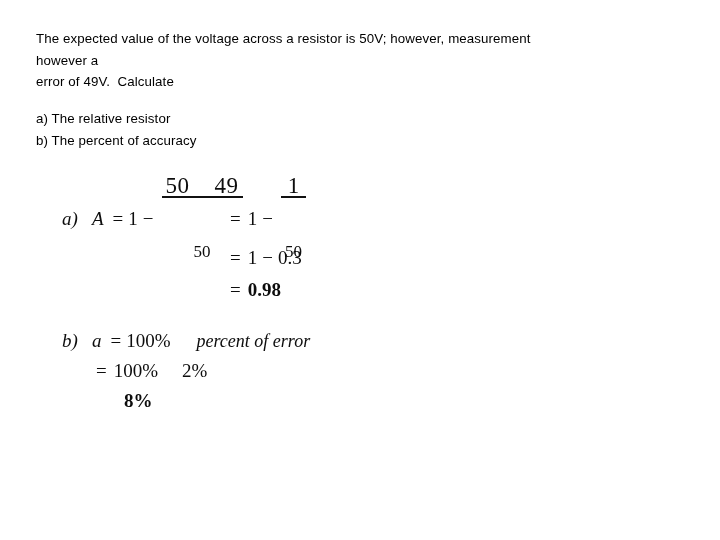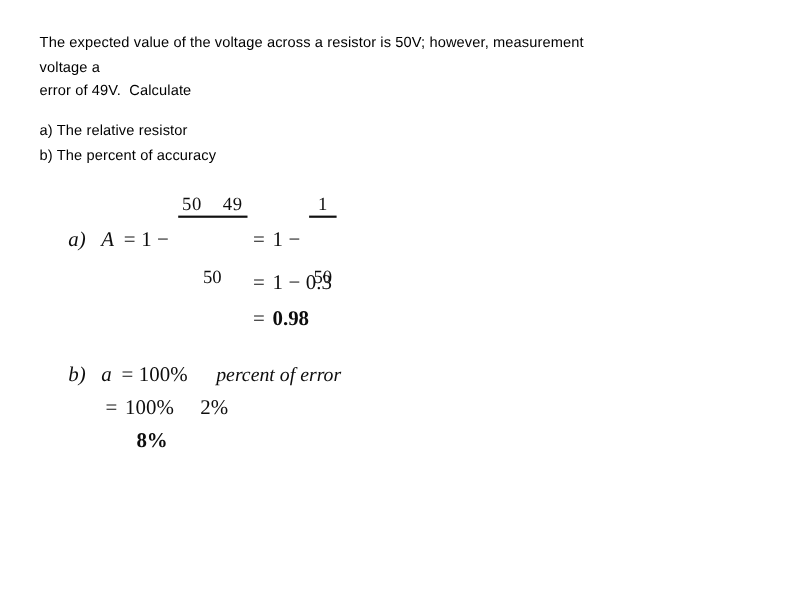--- a/index.html
+++ b/index.html
@@ -98,21 +98,21 @@
     display: inline-flex;
     flex-direction: column;
     align-items: center;
     justify-content: center;
     vertical-align: middle;
     margin: 0 3px;
     position: relative;
     top: -1px;
   }
   .frac .num {
-    font-size: 17px;
+    font-size: 23px;
     line-height: 19px;
     padding: 0 4px 1px 4px;
     white-space: pre;
   }
   .frac .bar {
     width: 100%;
     height: 2px;
     background: #111;
   }
   .frac .den {
@@ -195,21 +195,21 @@
     padding-left: 62px;
   }
 </style>
 </head>
 <body>
 
 <div class="slide">
 
   <div class="statement">
     <div class="line">The expected value of the voltage across a resistor is 50V; however, measurement</div>
-    <div class="line">voltage a</div>
+    <div class="line">however a</div>
     <div class="line">error of 49V.  Calculate</div>
   </div>
 
   <div class="question-list">
     <div class="line">a) The relative resistor</div>
     <div class="line">b) The percent of accuracy</div>
   </div>
 
   <div class="math-block">
 

